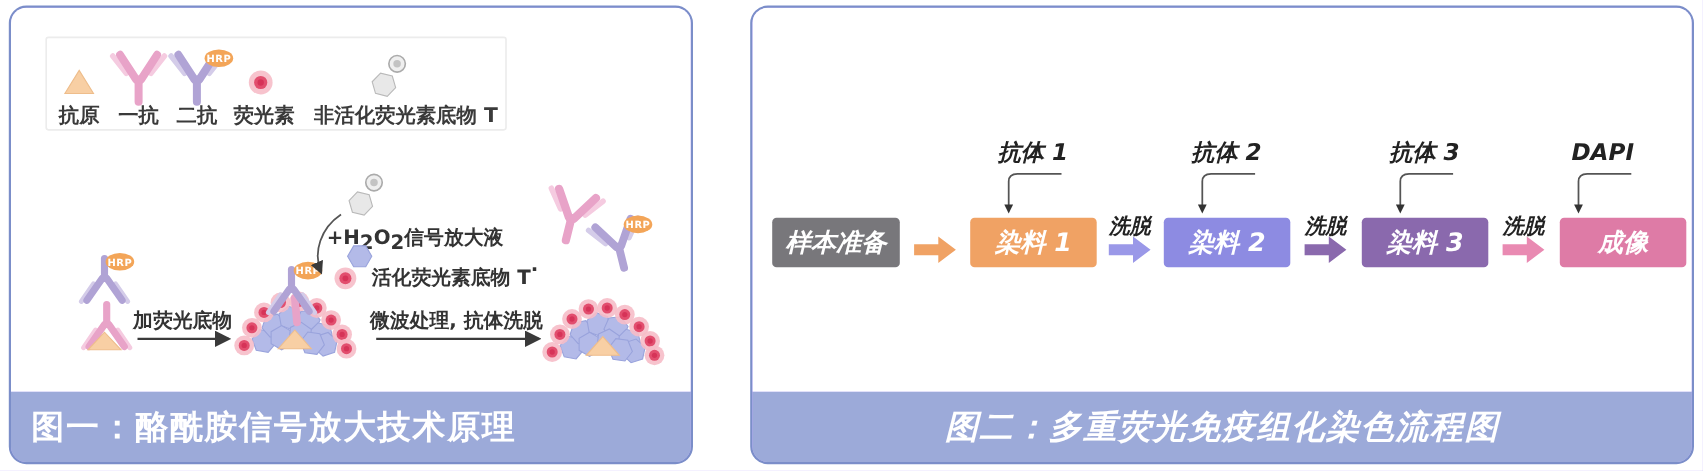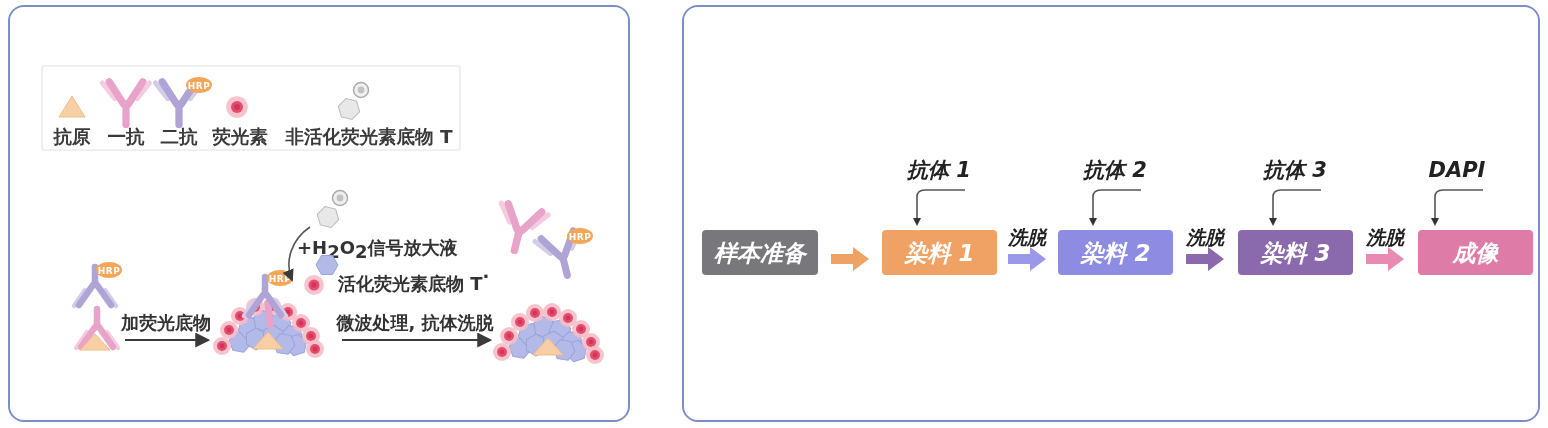--- a/index.html
+++ b/index.html
@@ -161,20 +161,23 @@
         <ellipse cx="570" cy="197" rx="13" ry="8" fill="#f3a558"></ellipse>
         <text class="hrp-text" x="570" y="200.5">HRP</text>
       </g>
 
       <g transform="translate(538,316)">
         <use href="#mound"></use>
         <use href="#dotarc"></use>
       </g>
     </svg>
   </div>
+  <div class="panel-caption">
+    <span>图一：酪酰胺信号放大技术原理</span>
+  </div>
 </div>
 
 <div class="panel panel-right">
   <div class="panel-body">
     <svg viewBox="0 0 854 349">
 
       <g>
         <text class="flow-top-label" x="255" y="138">抗体 1</text>
         <path class="elbow" d="M281,151 L241,151 Q233,151 233,158 L233,181"></path>
         <polygon points="229,179 237,179 233,187" fill="#333"></polygon>
@@ -216,13 +219,16 @@
         <polygon points="324,215 346,215 346,208 362,220 346,232 346,225 324,225" fill="#9a98e8"></polygon>
 
         <text class="wash-label" x="521" y="205">洗脱</text>
         <polygon points="502,215 524,215 524,208 540,220 524,232 524,225 502,225" fill="#8a69ad"></polygon>
 
         <text class="wash-label" x="701" y="205">洗脱</text>
         <polygon points="682,215 704,215 704,208 720,220 704,232 704,225 682,225" fill="#e98ab2"></polygon>
       </g>
     </svg>
   </div>
+  <div class="panel-caption">
+    <span>图二：多重荧光免疫组化染色流程图</span>
+  </div>
 </div>
 
 </body></html>

